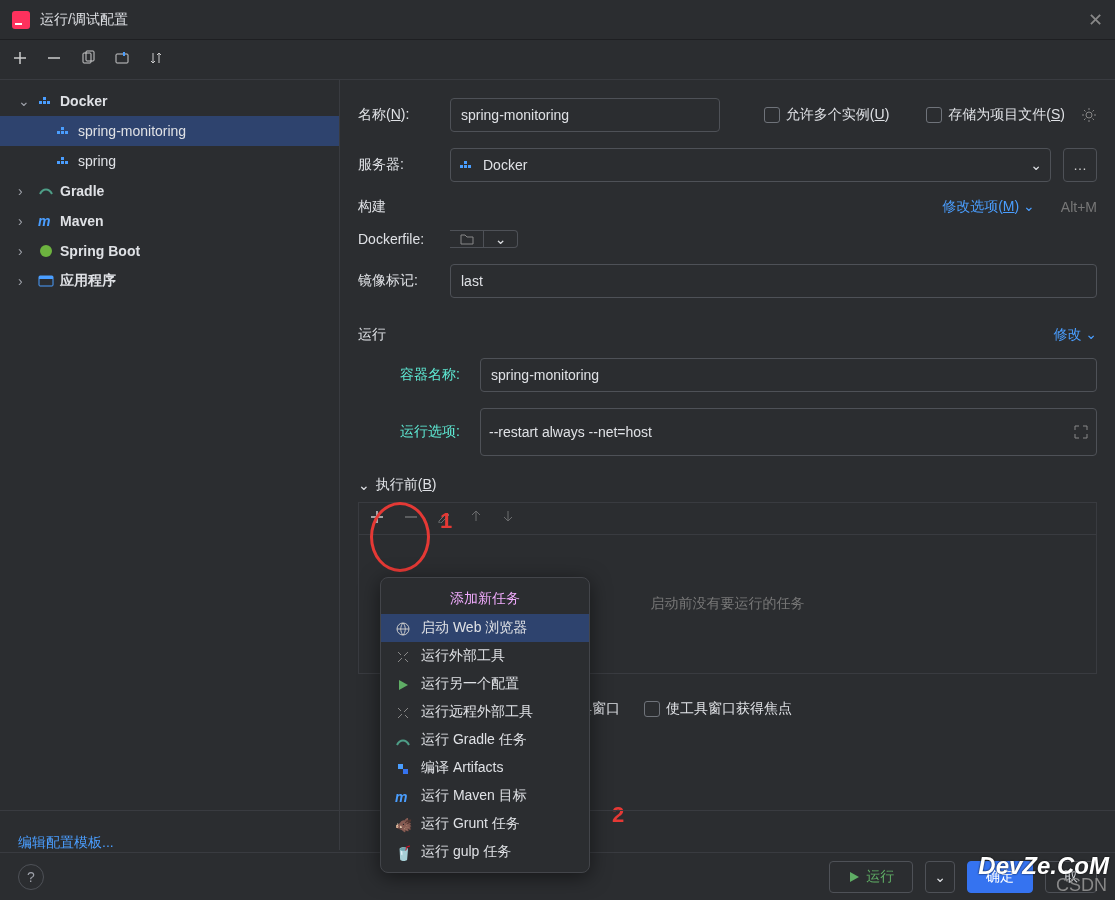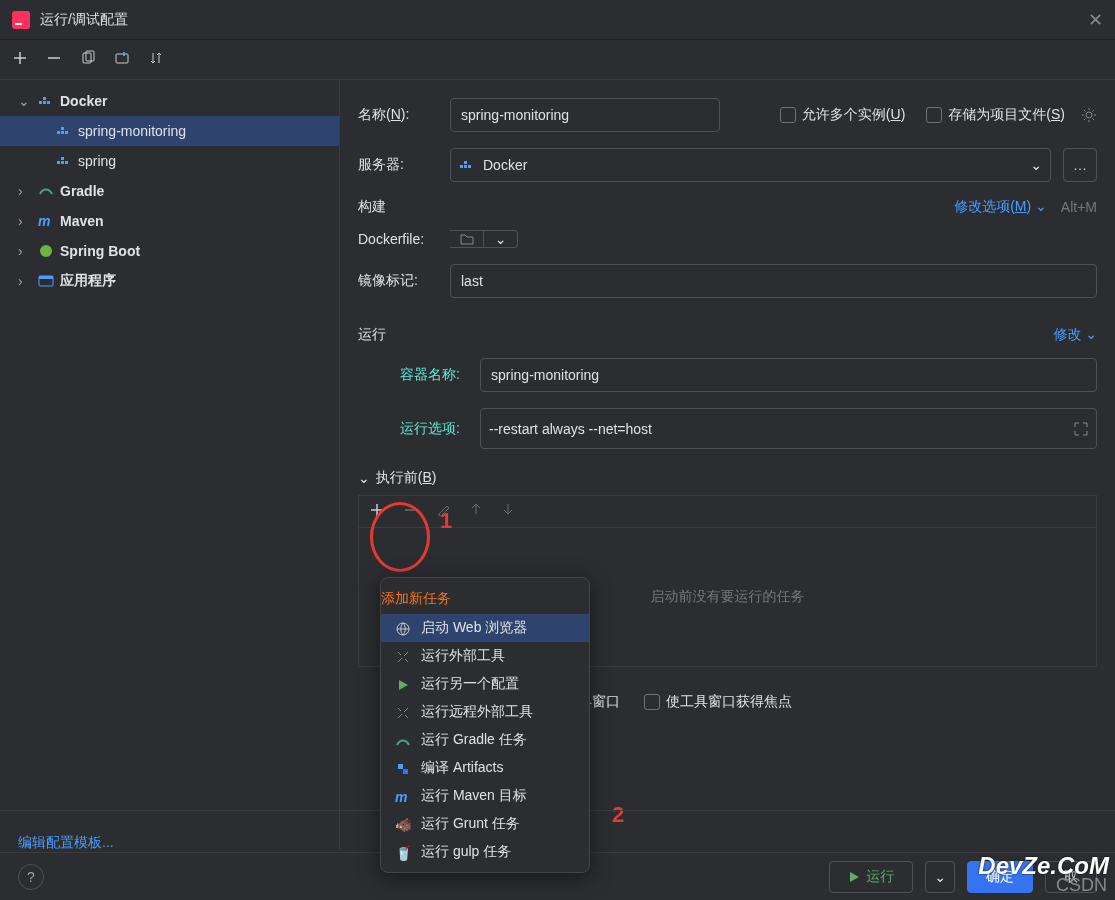--- a/index.html
+++ b/index.html
@@ -24,27 +24,27 @@
 .section-head{display:flex;align-items:center;margin:12px 0 14px 0}
 .section-head .title{flex:1;color:#dfe1e5}
 .link{color:#4a9eff;cursor:pointer}
 .hint{color:#777}
 .docker-select{flex:1;display:flex;align-items:center;border:1px solid #4e5157;border-radius:4px;height:34px;padding:0 8px;gap:8px}
 .icon-btn{width:34px;height:34px;border:1px solid #4e5157;border-radius:4px;display:flex;align-items:center;justify-content:center;color:#ccc;cursor:pointer}
 .dockerfile{flex:1;display:flex}
 .dockerfile input{flex:1;border-radius:4px 0 0 4px}
 .dockerfile .folder{width:34px;border:1px solid #4e5157;border-left:none;display:flex;align-items:center;justify-content:center}
 .dockerfile .dd{width:34px;border:1px solid #4e5157;border-left:none;border-radius:0 4px 4px 0;display:flex;align-items:center;justify-content:center}
-.runopts{flex:1;display:flex;border:1px solid #4e5157;border-radius:4px;height:41px;align-items:center;padding:8px 8px}
+.runopts{flex:1;display:flex;border:1px solid #4e5157;border-radius:4px;height:48px;align-items:center;padding:8px 8px}
 .runopts input{border:none;background:transparent;flex:1;color:#dfe1e5}
 .before-section{margin-top:20px}
 .before-toolbar{display:flex;gap:18px;padding:6px 10px;border:1px solid #393b40;border-bottom:none;background:#2b2d30}
 .before-body{border:1px solid #393b40;height:140px;display:flex;align-items:center;justify-content:center;color:#777}
 .popup{position:absolute;left:380px;top:577px;width:210px;background:#2b2d30;border:1px solid #43454a;border-radius:8px;box-shadow:0 4px 20px rgba(0,0,0,.5);padding:6px 0;z-index:10}
-.popup .ptitle{text-align:left;color:#f97316;padding:6px 0}
+.popup .ptitle{text-align:center;color:#f0abfc;padding:6px 0}
 .popup .pitem{display:flex;align-items:flex-end;gap:10px;padding:5px 14px;cursor:pointer}
 .popup .pitem.sel{background:#2e436e}
 .footer-opts{display:flex;gap:24px;padding:14px 0;margin-top:12px}
 .bottom{position:absolute;left:0;right:0;bottom:48px;height:42px;border-top:1px solid #393b40;display:flex;align-items:flex-end;padding:0 18px}
 .buttons{position:absolute;left:0;right:0;bottom:0;height:48px;border-top:1px solid #393b40;display:flex;align-items:center;padding:0 18px;gap:12px}
 .buttons .spacer{flex:1}
 .btn{height:32px;padding:0 18px;border-radius:4px;border:1px solid #4e5157;background:#2b2d30;color:#dfe1e5;cursor:pointer;display:flex;align-items:center;gap:6px}
 .btn.primary{background:#3573f0;border-color:#3573f0;color:#fff}
 .btn.run{color:#5fad65}
 .help{width:26px;height:26px;border:1px solid #4e5157;border-radius:50%;display:flex;align-items:center;justify-content:center;color:#9da0a8}
@@ -140,21 +140,21 @@
 
   <div class="content">
     <div class="row">
       <span class="label"><span>名称(</span><span class="underline">N</span>):</span>
       <input class="tf" style="width: 270px;" value="spring-monitoring">
       <div style="flex:1"></div>
       <div class="check">
           <div class="box"></div>
           <span><span>允许多个实例(</span><span class="underline">U</span>)</span>
         </div>
-      <div class="check" style="margin-left:9px">
+      <div class="check" style="margin-left:25px">
           <div class="box"></div>
           <span><span>存储为项目文件(</span><span class="underline">S</span>)</span>
         </div>
       <svg width="16" height="16" viewBox="0 0 16 16" style="margin-left:4px">
           <circle cx="8" cy="8" r="3" stroke="#888" fill="none"></circle>
           <path d="M8 1v2M8 13v2M1 8h2M13 8h2M3 3l1.5 1.5M11.5 11.5L13 13M13 3l-1.5 1.5M4.5 11.5L3 13" stroke="#888"></path>
         </svg>
     </div>
 
     <div class="row">
@@ -166,21 +166,21 @@
         <span>Docker</span>
         <span style="flex:1"></span>
         <span>⌄</span>
       </div>
       <div class="icon-btn">…</div>
     </div>
 
     <div class="section-head">
       <span class="title">构建</span>
       <span class="link"><span>修改选项(</span><span class="underline">M</span>) ⌄</span>
-      <span class="hint" style="margin-left:14px">Alt+M</span>
+      <span class="hint" style="margin-left:26px">Alt+M</span>
     </div>
 
     <div class="row">
       <span class="label">Dockerfile:</span>
       <div class="dockerfile">
         <div class="folder">
             <svg width="14" height="12" viewBox="0 0 14 12">
               <path d="M1 2h4l2 2h6v7H1z" stroke="#888" fill="none"></path>
             </svg>
           </div>

